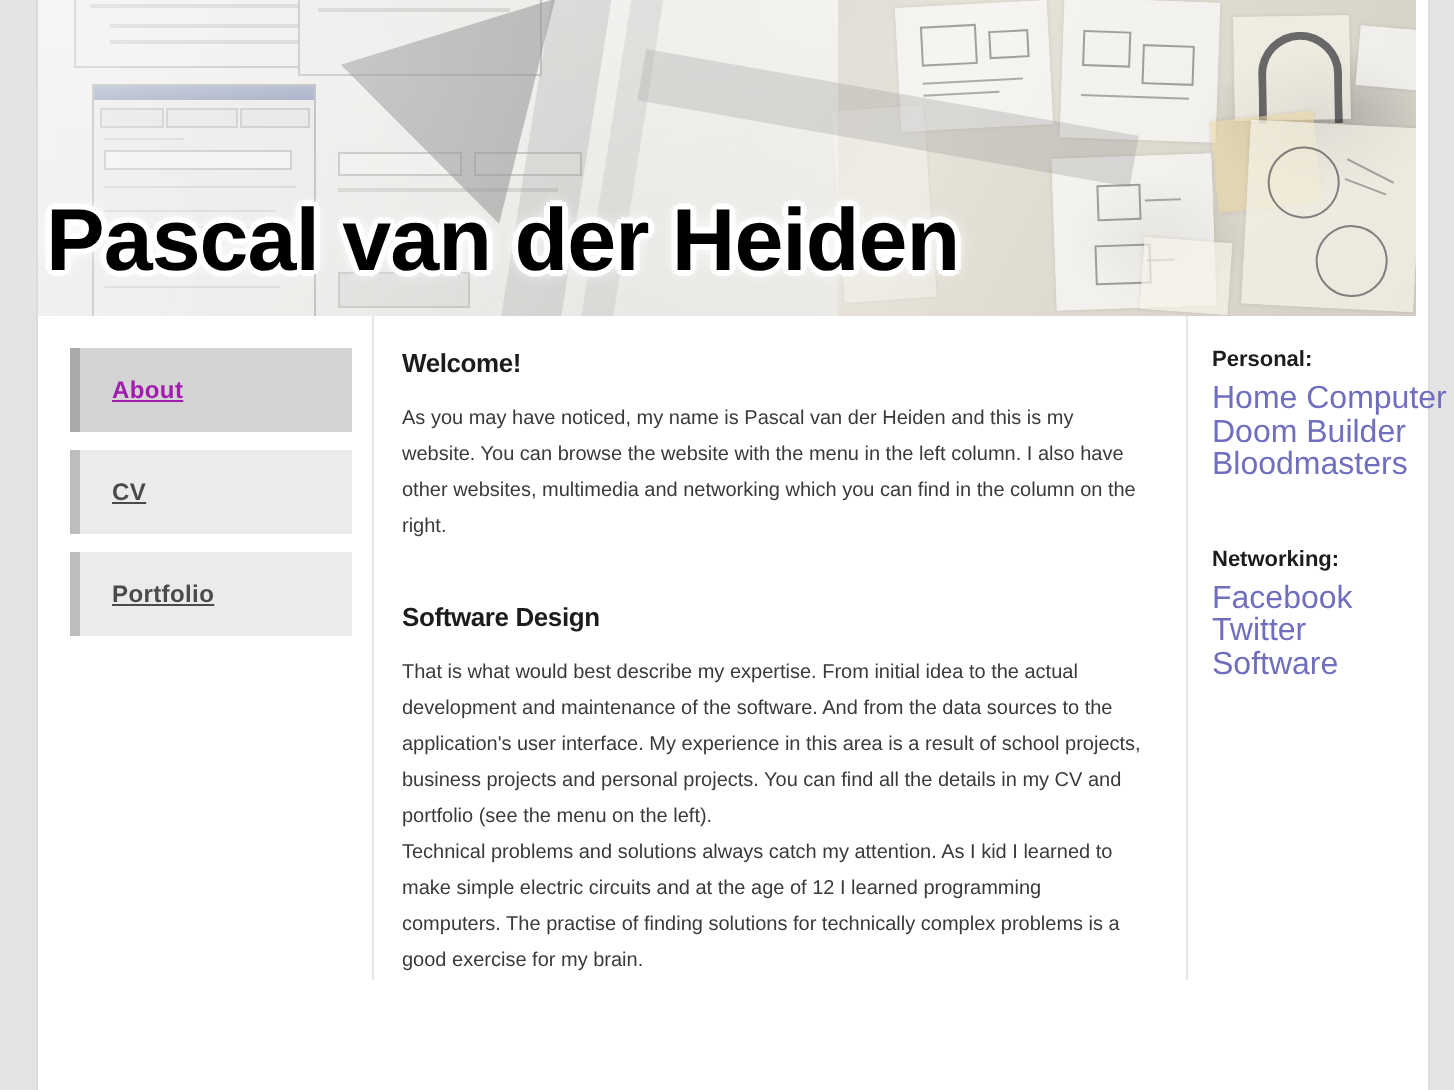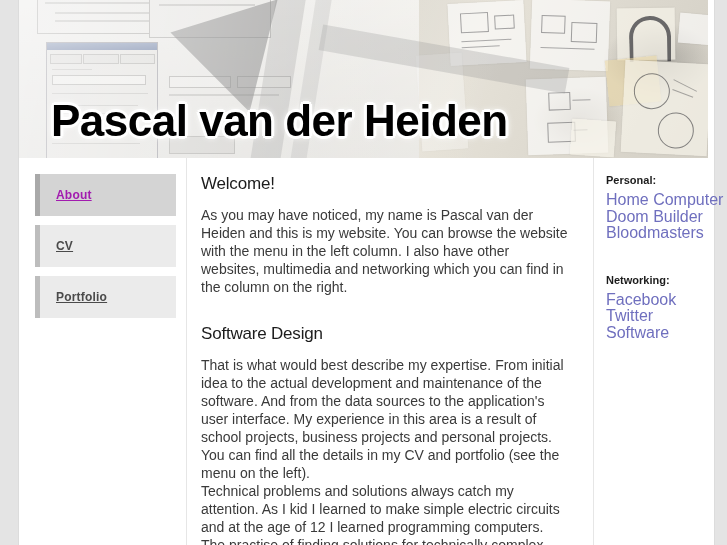--- a/index.html
+++ b/index.html
@@ -96,21 +96,21 @@
     position:absolute; background: rgba(150,150,150,0.30);
     transform: skewX(-9deg);
   }
   .haze {
     position:absolute; inset:0;
     background: linear-gradient(100deg, rgba(255,255,255,0.55) 0%, rgba(255,255,255,0.10) 45%, rgba(255,255,255,0) 70%);
   }
 
   #header-title {
     position: absolute;
-    left: 32px;
+    left: 4px;
     bottom: 12px;
     font-size: 44px;
     font-weight: bold;
     color: #000;
     letter-spacing: -0.5px;
     white-space: nowrap;
     text-shadow:
       -2px -2px 0 #fff,  2px -2px 0 #fff,
       -2px  2px 0 #fff,  2px  2px 0 #fff,
       -3px  0   0 #fff,  3px  0   0 #fff,
@@ -155,29 +155,29 @@
   
   #main {
     flex: 1 1 auto;
     padding: 16px 22px 0 14px;
     box-sizing: border-box;
     border-right: 1px solid #e6e6e6;
     min-width: 0;
   }
   #main h2 {
     margin: 0 0 12px 0;
-    font-size: 17px;
-    font-weight: normal;
+    font-size: 13px;
+    font-weight: bold;
     color: #1c1c1c;
     letter-spacing: -0.2px;
   }
   #main h2.spaced { margin-top: 28px; }
   #main p {
     margin: 0;
-    font-size: 14px;
+    font-size: 10px;
     line-height: 18px;
     color: #3a3a3a;
     text-align: left;
   }
 
   
   #aside {
     width: 120px;
     flex: 0 0 120px;
     padding: 16px 8px 0 12px;

